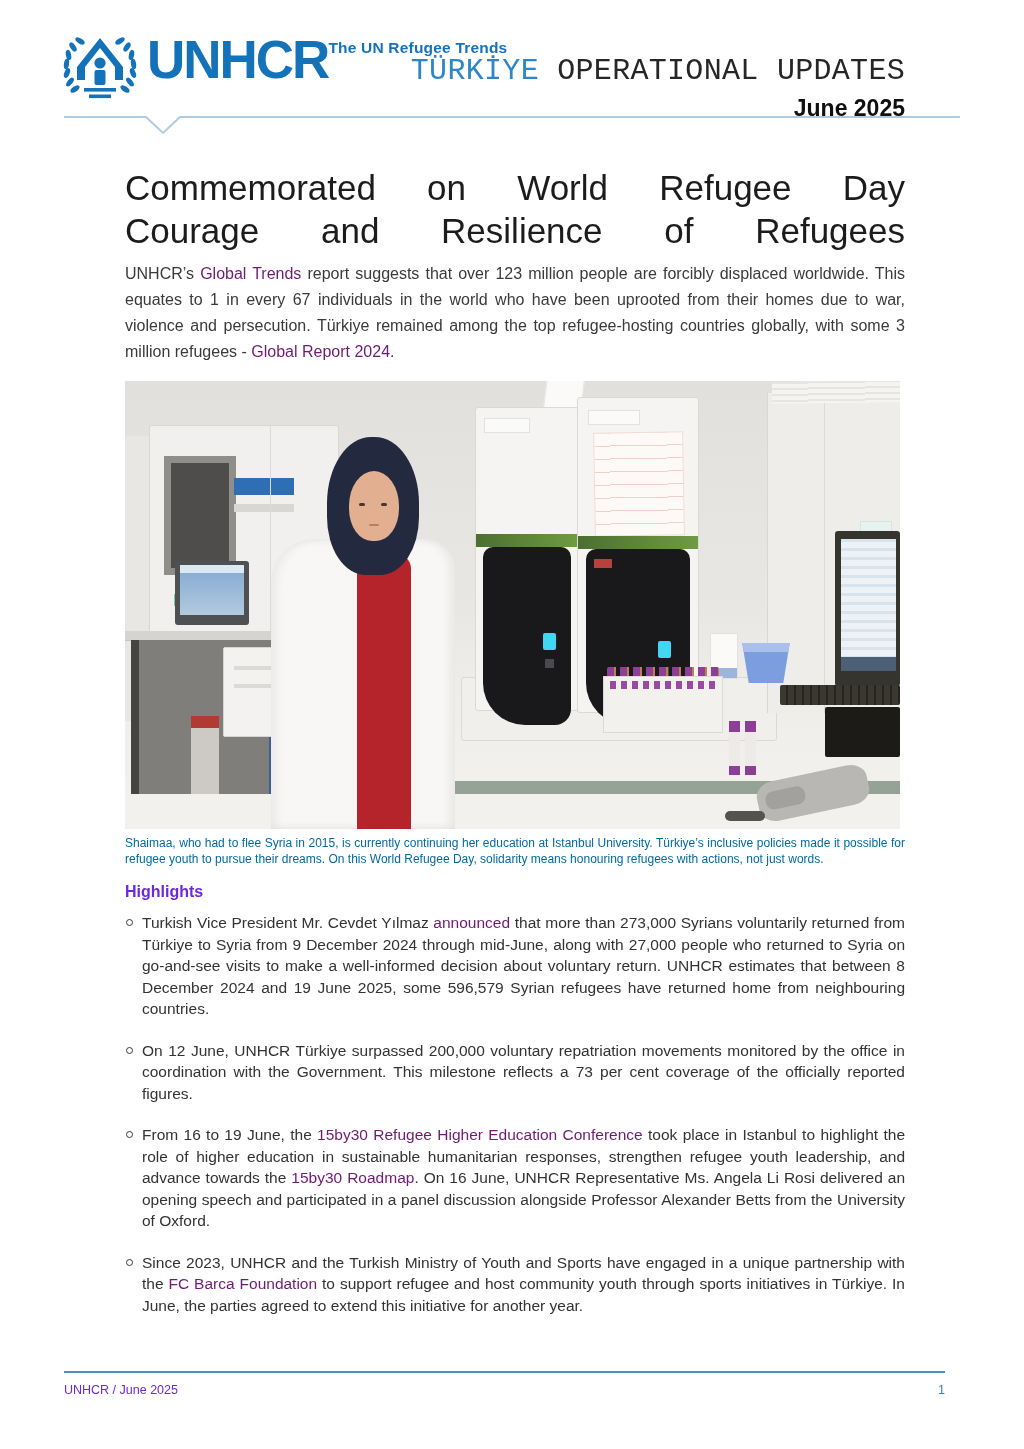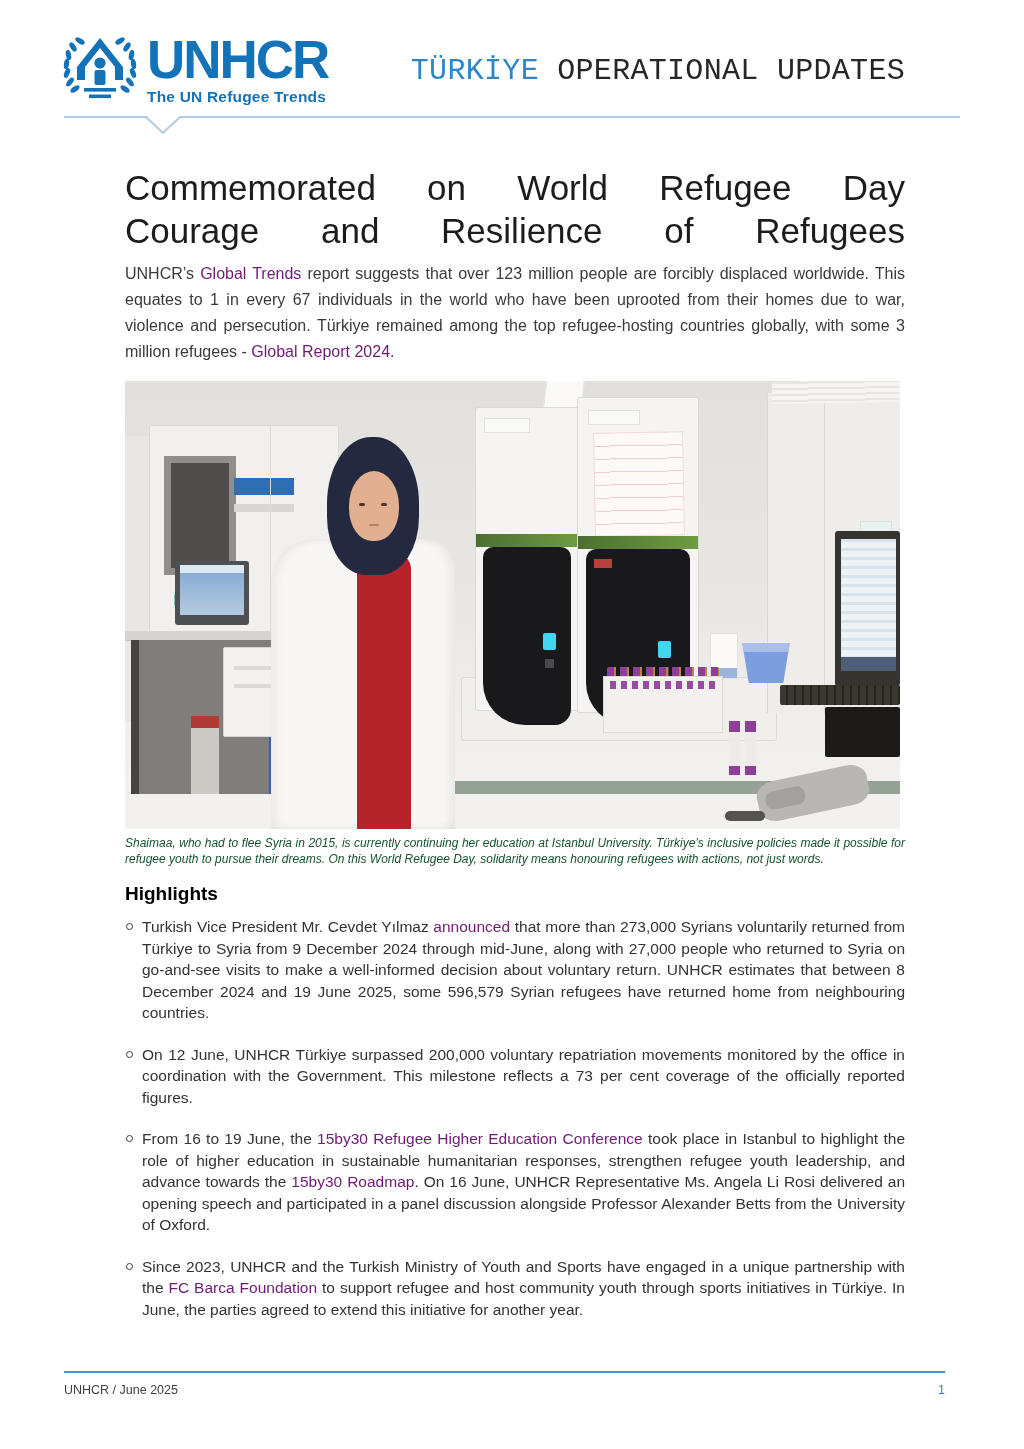--- a/index.html
+++ b/index.html
@@ -1,21 +1,21 @@
 <!DOCTYPE html>
 <html><head>
 <meta charset="utf-8">
 <style>
   html,body { margin:0; padding:0; background:#fff; }
   .page { position:relative; width:1024px; height:1449px; background:#fff; overflow:hidden;
           font-family:"Liberation Sans","DejaVu Sans",sans-serif; color:#333; }
 
   
   .logo { position:absolute; left:62px; top:36px; display:flex; align-items:flex-start; gap:9px; }
-  .logo-text { display:flex; flex-direction:column; }
+  .logo-text { display:flex; flex-direction:row; }
   .logo-acronym { font-size:53px; font-weight:bold; color:#1472B9; letter-spacing:-2px; line-height:0.92; }
   .logo-tagline { font-size:15.5px; font-weight:bold; color:#1472B9; margin-top:3px; letter-spacing:0.2px; }
   .title-block { position:absolute; right:119px; top:54px; text-align:right; }
   .title-line { font-size:30px; color:#262626; letter-spacing:0.3px; white-space:nowrap;font-family:Liberation Mono, monospace; }
   .title-accent { color:#2E86C8; }
   .edition { font-size:23px; font-weight:bold; color:#101010; margin-top:7px; }
   .divider { position:absolute; left:64px; top:114px; }
 
   
   .main { position:absolute; left:125px; top:166px; width:780px; }
@@ -23,34 +23,34 @@
   .headline-line { font-size:35px; font-weight:400; color:#1c1c1c; line-height:43px;
                    text-align:justify; text-align-last:justify; }
   .intro { margin-top:9px; font-size:16px; line-height:26px; color:#3a3a3a; text-align:justify; }
   .link { color:#701a75; cursor:pointer; }
 
   
   .photo { position:relative; margin-top:12px; width:775px; height:448px; overflow:hidden;
            background:linear-gradient(180deg,#e2e0dc 0%,#e9e7e3 50%,#efeeea 72%,#f3f2ef 100%); }
   .photo * { position:absolute; }
 
-  .caption { margin-top:7px; font-style:italic; font-size:12px; line-height:15.5px;
-             color:#14532d; text-align:justify; }
-
-  
-  .highlights-heading { margin-top:16px; font-size:19px; font-weight:bold; color:#000000; }
+  .caption { margin-top:7px; font-size:12px; line-height:15.5px;
+             color:#0369a1; text-align:justify; }
+
+  
+  .highlights-heading { margin-top:16px; font-size:16px; font-weight:bold; color:#6d28d9; }
   .bullet { position:relative; margin-top:20px; padding-left:17px; font-size:15.5px;
             line-height:21.5px; color:#333; text-align:justify; }
   .bullet.first { margin-top:11px; }
   .marker { position:absolute; left:1px; top:7px; width:7px; height:7px; box-sizing:border-box;
             border:1.3px solid #3a3a3a; border-radius:50%; }
 
   
   .footer-line { position:absolute; left:64px; right:79px; top:1371px; border-top:2.5px solid #4A90C8; }
-  .footer-text { position:absolute; left:64px; top:1383px; font-size:12.5px; color:#404040; }
+  .footer-text { position:absolute; left:64px; top:1383px; font-size:12.5px; color:#6d28d9; }
   .footer-page { position:absolute; right:79px; top:1383px; font-size:12.5px; color:#3880BE; }
 </style>
 </head>
 <body>
 
 <div class="page">
 
   <div class="logo">
     <svg width="76" height="70" viewBox="0 0 76 70">
       <g fill="#1472B9">
@@ -78,20 +78,21 @@
       </g>
     </svg>
     <div class="logo-text">
       <div class="logo-acronym">UNHCR</div>
       <div class="logo-tagline">The UN Refugee Trends</div>
     </div>
   </div>
 
   <div class="title-block">
     <div class="title-line"><span class="title-accent">TÜRKİYE</span><span> OPERATIONAL UPDATES</span></div>
+    <div class="edition">June 2025</div>
   </div>
 
   <svg class="divider" width="897" height="24" viewBox="0 0 897 24">
     <path d="M0 3 H82 L99 19 L116 3 H896" fill="none" stroke="#AECBE3" stroke-width="2"></path>
   </svg>
 
   <div class="main">
 
     <h1 class="headline">
       <div class="headline-line">Commemorated on World Refugee Day</div>

